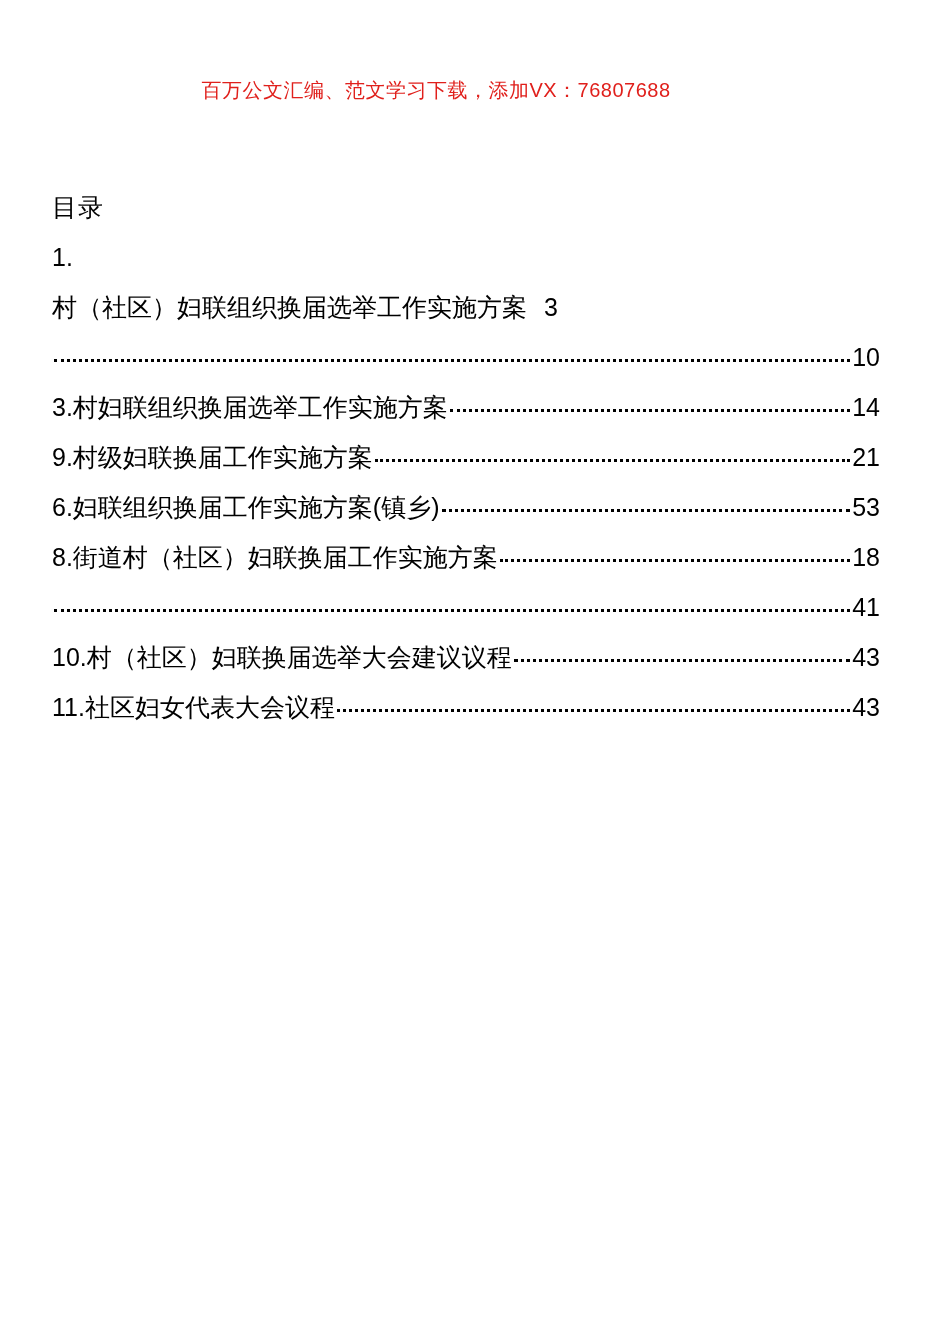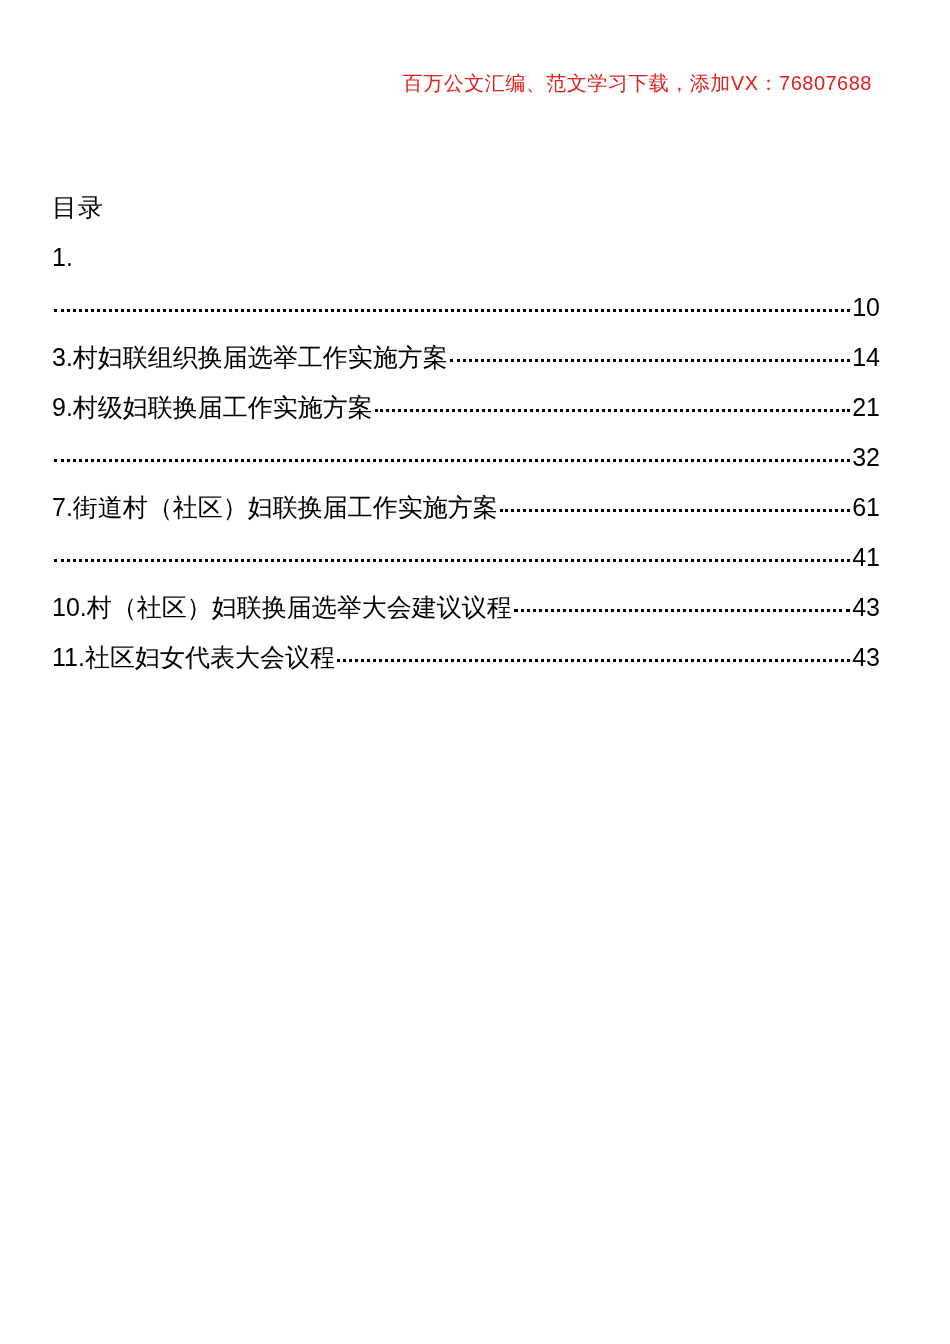--- a/index.html
+++ b/index.html
@@ -7,24 +7,24 @@
   body {
     width: 950px;
     height: 1344px;
     background: #ffffff;
     font-family: "Liberation Sans", "DejaVu Sans", sans-serif;
     position: relative;
     overflow: hidden;
   }
   .promo-header {
     position: absolute;
-    top: 70px;
+    top: 77px;
     left: 0;
     width: 872px;
-    text-align: right;
+    text-align: center;
     font-size: 20px;
     letter-spacing: 0.5px;
     color: #e0201c;
     white-space: nowrap;
   }
   .toc {
     position: absolute;
     top: 182px;
     left: 52px;
     width: 828px;
@@ -57,48 +57,53 @@
 </div>
 
 <div class="toc">
 
   <div class="toc-line toc-heading">目录</div>
 
   <div class="toc-line">
     <span>1.</span>
   </div>
 
+  <div class="toc-line">
+    <span class="toc-title">村（社区）妇联组织换届选举工作实施方案</span>
+    <span class="toc-page first-page-num">3</span>
+  </div>
 
   <div class="toc-line">
     <span class="leader"></span>
     <span class="toc-page">10</span>
   </div>
 
   <div class="toc-line">
     <span class="toc-title">3.村妇联组织换届选举工作实施方案</span>
     <span class="leader"></span>
     <span class="toc-page">14</span>
   </div>
 
 
   <div class="toc-line">
     <span class="toc-title">9.村级妇联换届工作实施方案</span>
     <span class="leader"></span>
     <span class="toc-page">21</span>
   </div>
 
   <div class="toc-line">
+    <span class="toc-title">6.妇联组织换届工作实施方案(镇乡)</span>
     <span class="leader"></span>
-    <span class="toc-page">32</span>
+    <span class="toc-page">53</span>
   </div>
 
   <div class="toc-line">
-    <span class="toc-title">7.街道村（社区）妇联换届工作实施方案</span>
+    <span class="toc-title">8.街道村（社区）妇联换届工作实施方案</span>
     <span class="leader"></span>
-    <span class="toc-page">61</span>
+    <span class="toc-page">18</span>
   </div>
 
   <div class="toc-line">
     <span class="leader"></span>
     <span class="toc-page">41</span>
   </div>
 
 
   <div class="toc-line">
     <span class="toc-title">10.村（社区）妇联换届选举大会建议议程</span>

